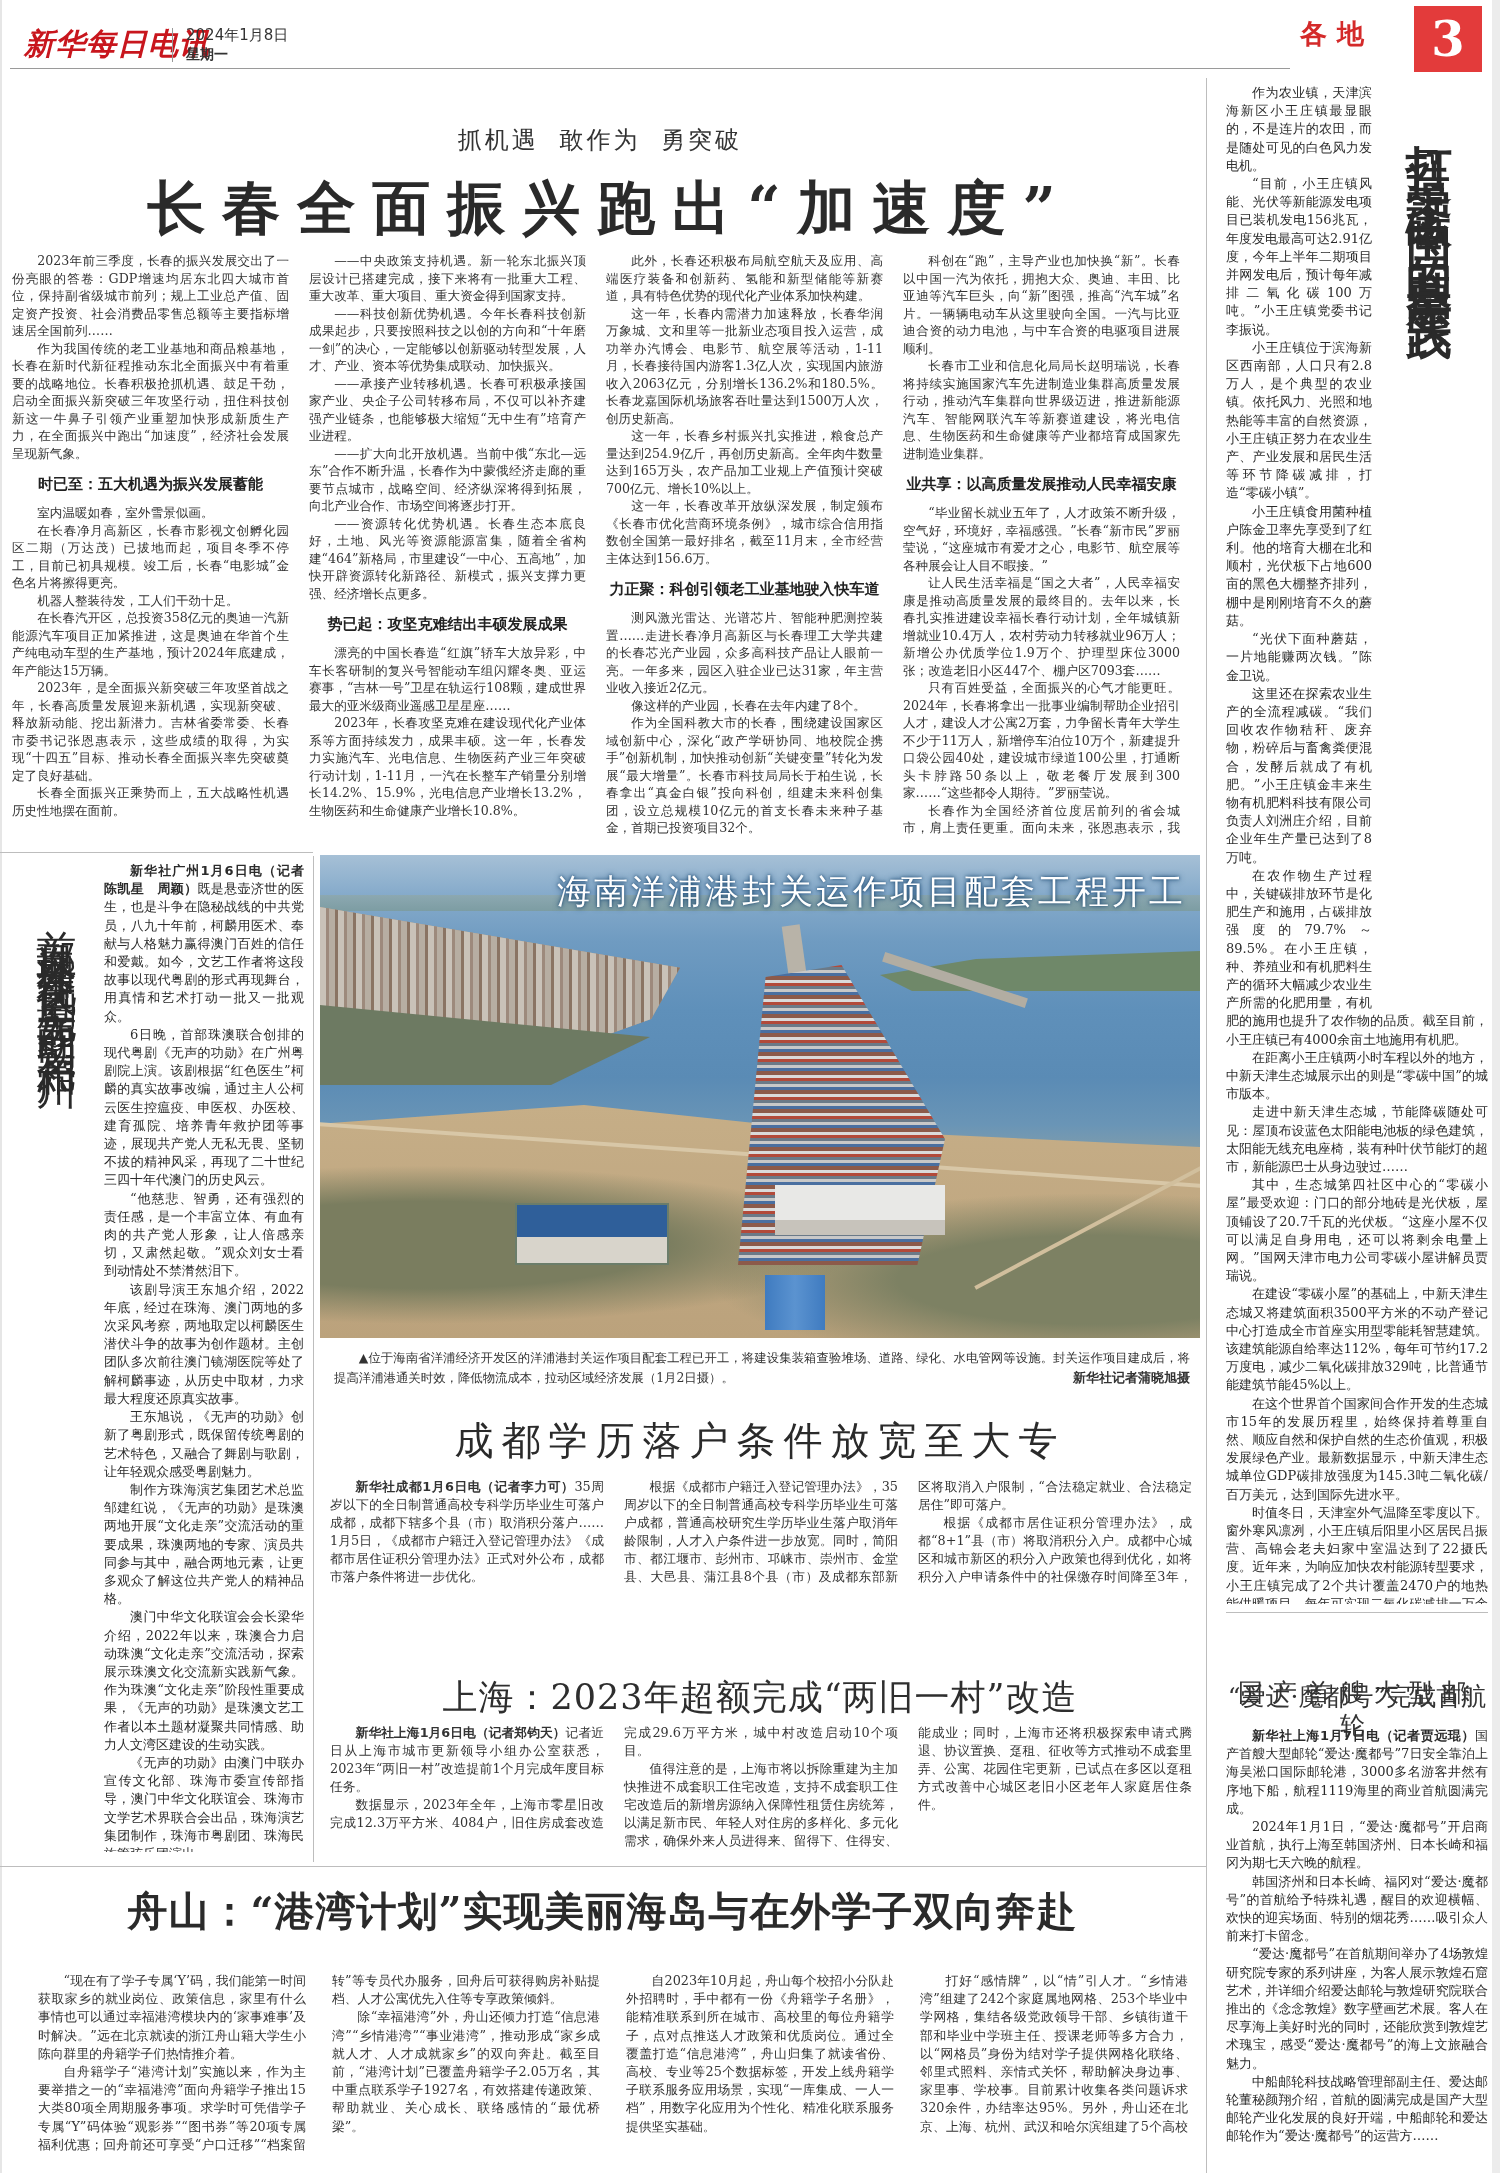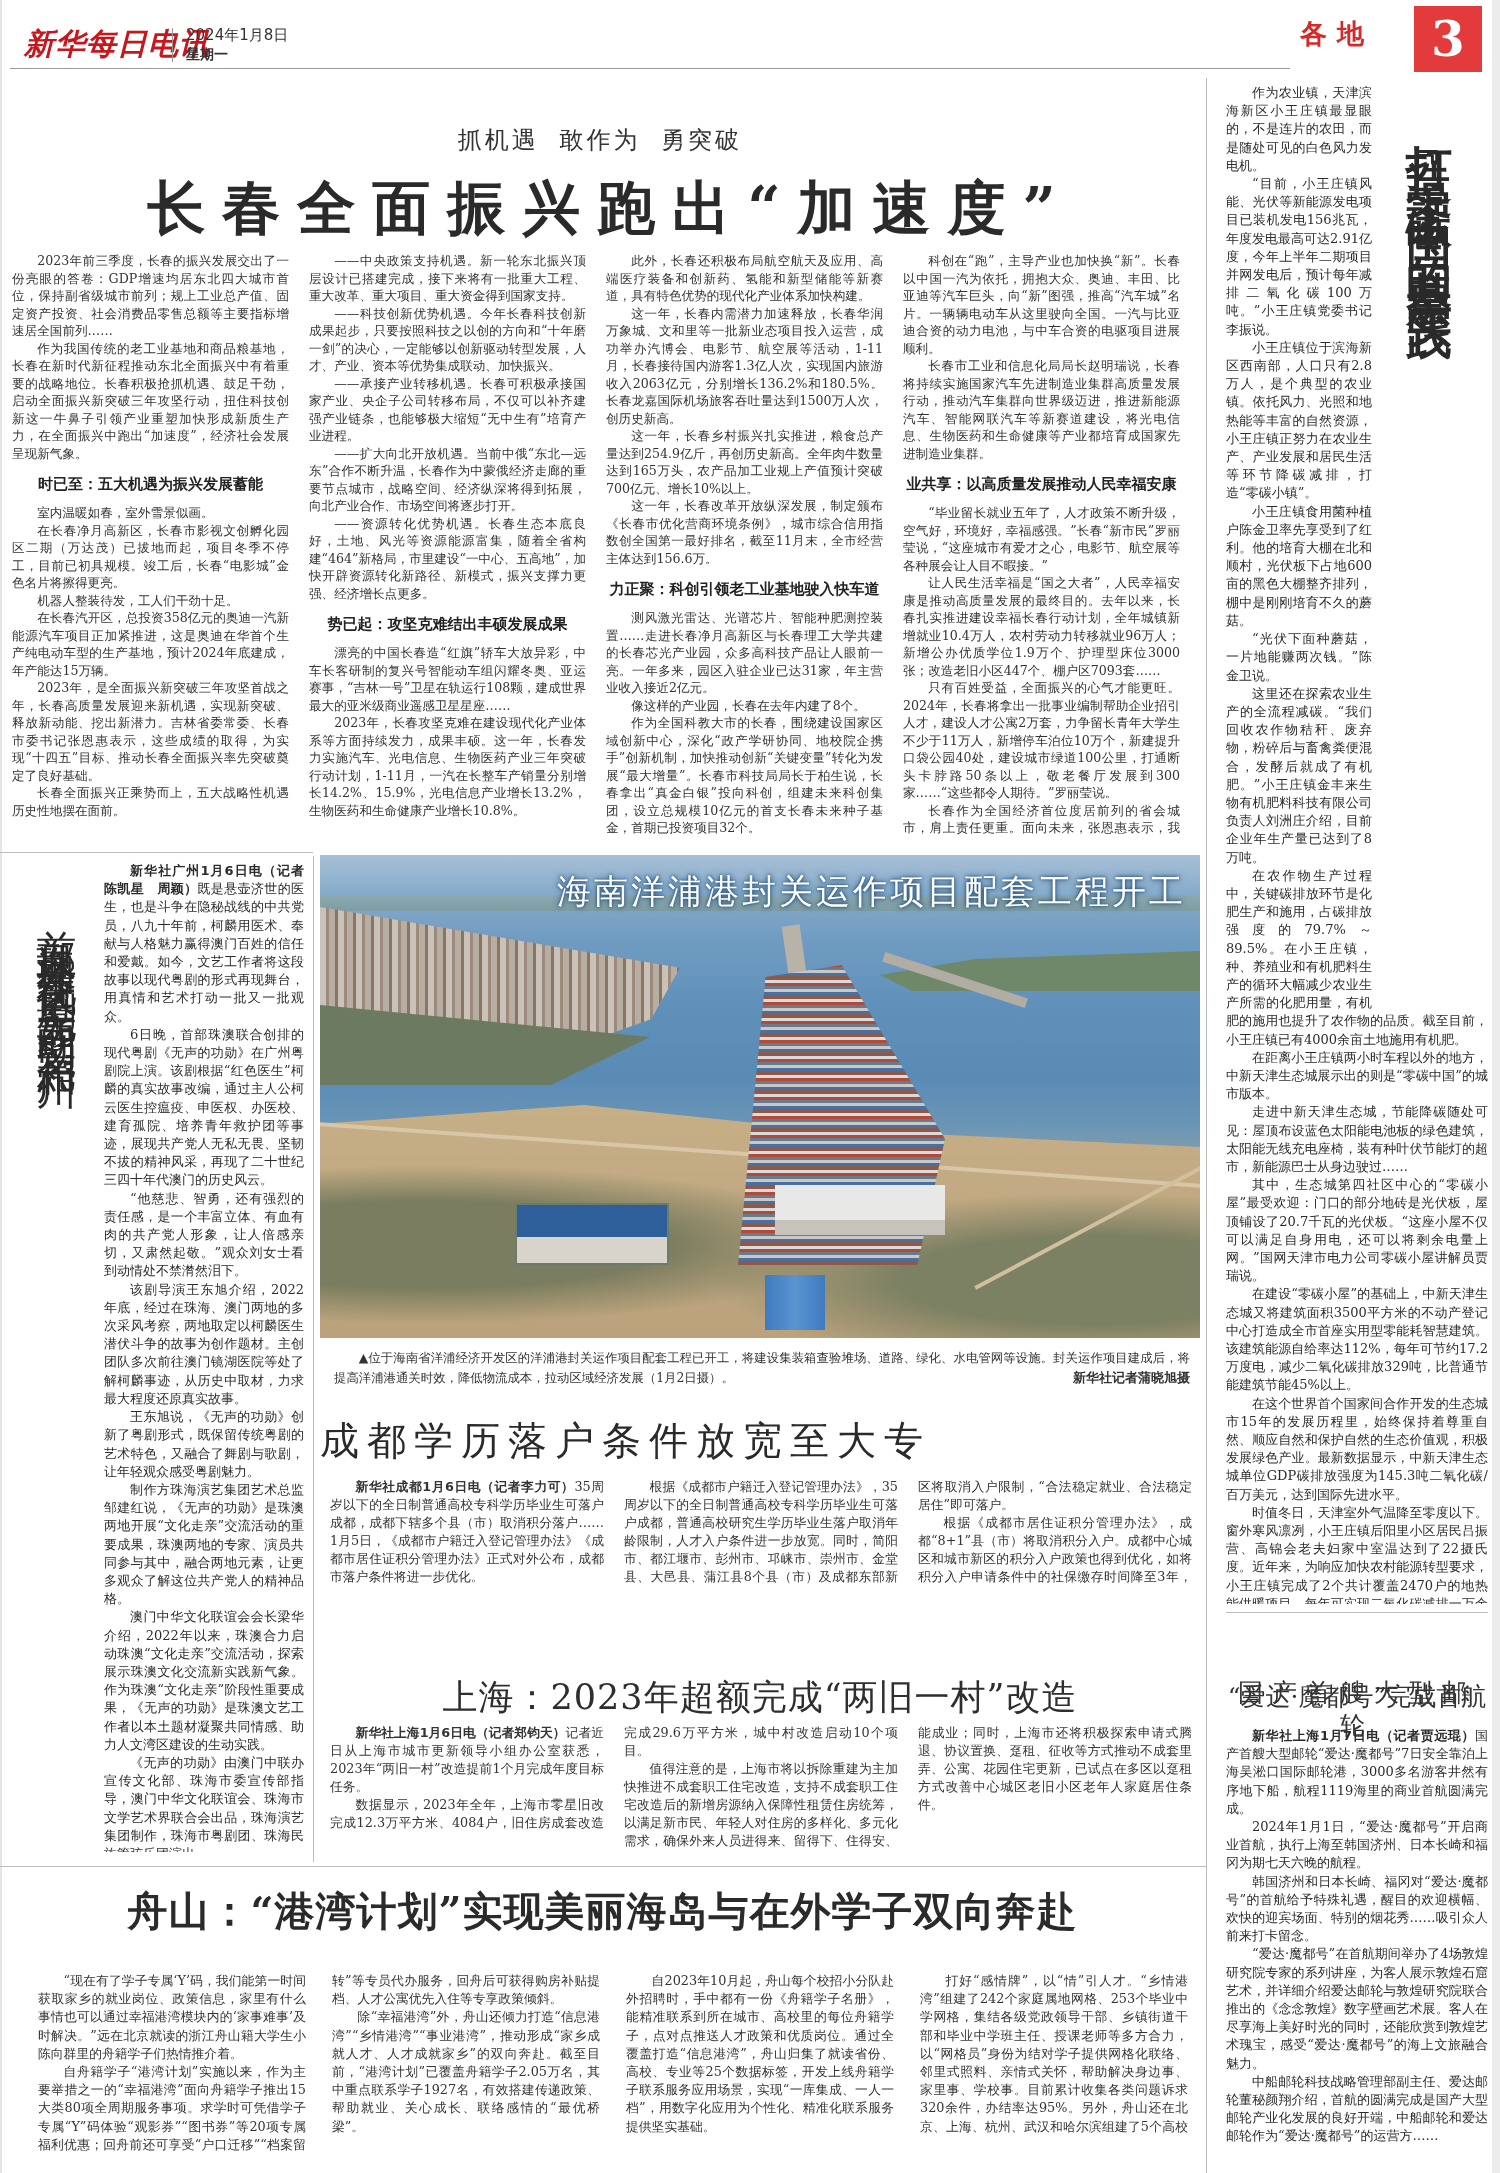--- a/index.html
+++ b/index.html
@@ -63,21 +63,21 @@
 
   
   .right-col{left:1226px;top:84px;width:262px;height:1520px;overflow:hidden;font-size:13px;line-height:17.6px;}
   .vfloat{float:right;width:116px;height:915px;display:flex;justify-content:center;}
   .right-title{font-size:46px;letter-spacing:14px;font-weight:bold;margin-top:24px;}
   .ship-h1{left:1226px;top:1632px;width:262px;text-align:center;font-size:25px;letter-spacing:9px;color:#333;margin-top:44px;}
   .ship-h2{left:1226px;top:1680px;width:262px;text-align:center;font-size:25px;color:#333;}
   .ship-body{left:1226px;top:1727px;width:262px;height:440px;overflow:hidden;font-size:12.8px;line-height:17.6px;}
 
   
-  .cd-title{left:320px;top:1414px;width:880px;text-align:left;font-size:39px;letter-spacing:8px;color:#2a2a2a;}
+  .cd-title{left:320px;top:1414px;width:880px;text-align:center;font-size:39px;letter-spacing:8px;color:#2a2a2a;}
   .sh-title{left:320px;top:1674px;width:880px;text-align:center;font-size:35px;letter-spacing:1px;color:#2e2e2e;}
   .zs-title{left:0;top:1884px;width:1205px;text-align:center;font-size:40px;font-weight:bold;letter-spacing:1px;color:#2a2a2a;}
   .txt{font-size:13px;line-height:18.2px;}
 </style>
 </head>
 <body>
 
 <div class="abs frame-left"></div>
 <div class="abs frame-right"></div>
 

